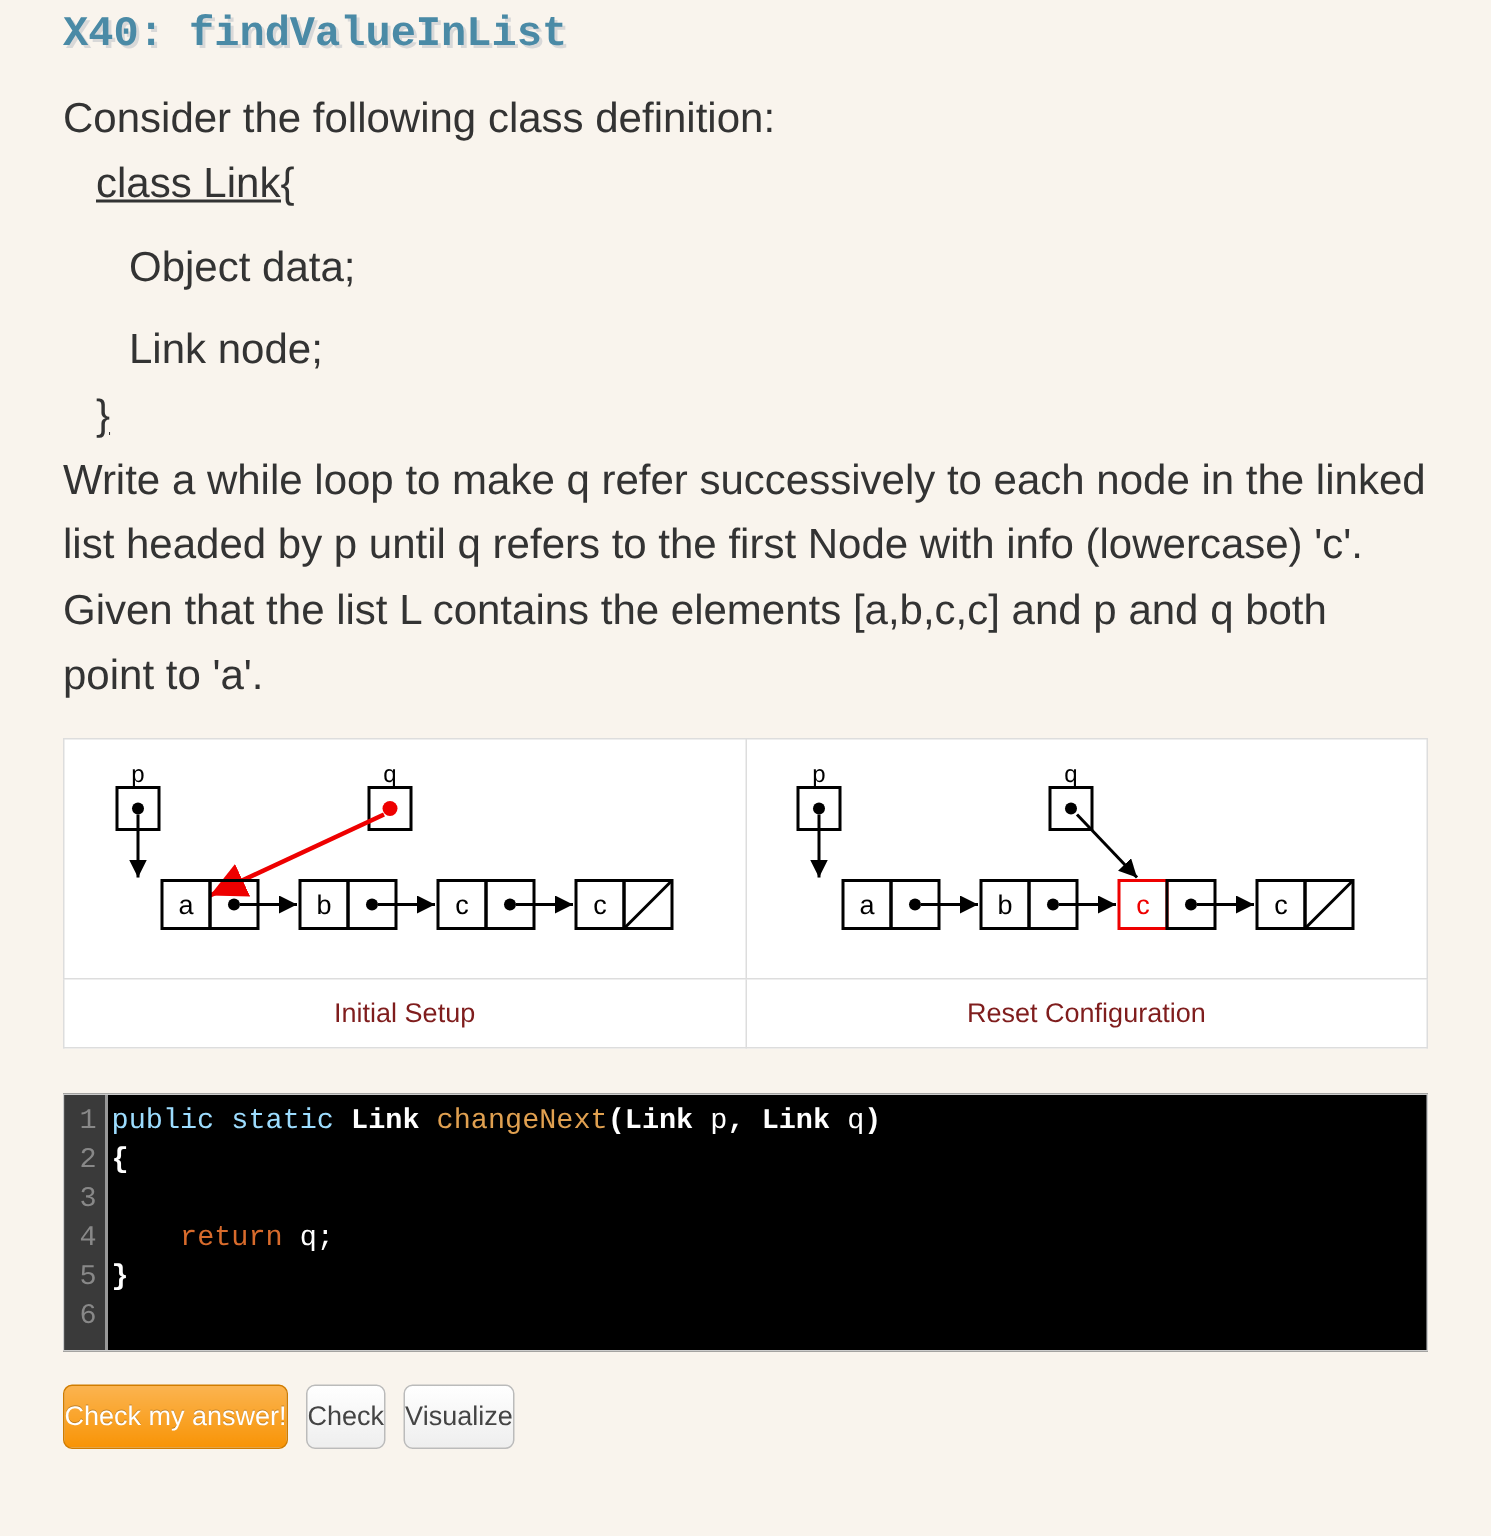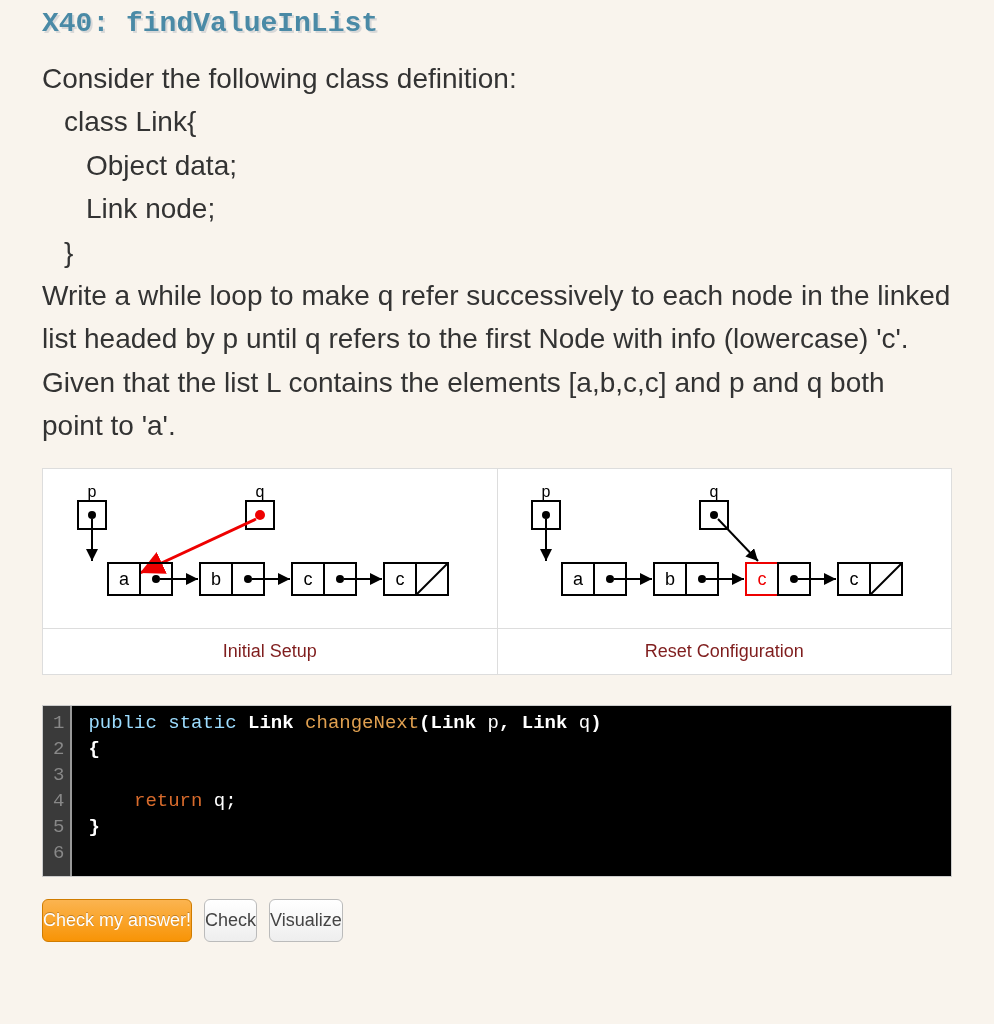--- a/index.html
+++ b/index.html
@@ -20,22 +20,22 @@
     font-weight: bold;
     color: #4a8aa6;
     text-shadow: 2px 2px 0 #d8d8d8;
     margin: 8px 0 18px 0;
   }
   .prose {
     font-size: 28px;
     line-height: 1.55;
     color: #333;
   }
-  .indent1 { padding-left: 22px; }
-  .indent2 { padding-left: 44px; }
+  .indent1 { padding-left: 22px; text-decoration: underline; }
+  .indent2 { padding-left: 44px; margin-top: 12px; }
   .diagram-table {
     width: 100%;
     border-collapse: collapse;
     margin-top: 20px;
     background: #fff;
   }
   .diagram-table td {
     border: 1px solid #ddd;
     width: 50%;
     vertical-align: middle;
@@ -66,21 +66,21 @@
   .gutter {
     background: #3a3a3a;
     color: #888;
     text-align: right;
     padding: 4px 6px 4px 10px;
     border-right: 2px solid #999;
     user-select: none;
   }
   .gutter div { height: 26px; }
   .code {
-    padding: 4px 16px;
+    padding: 4px 2px;
     white-space: pre;
     flex: 1;
   }
   .kw-mod { color: #9cdcfe; }
   .kw-ret { color: #d86b2c; }
   .kw-type { color: #fff; font-weight: bold; }
   .fn { color: #e0a050; }
   .punct { color: #fff; font-weight: bold; }
 
   .buttons {

